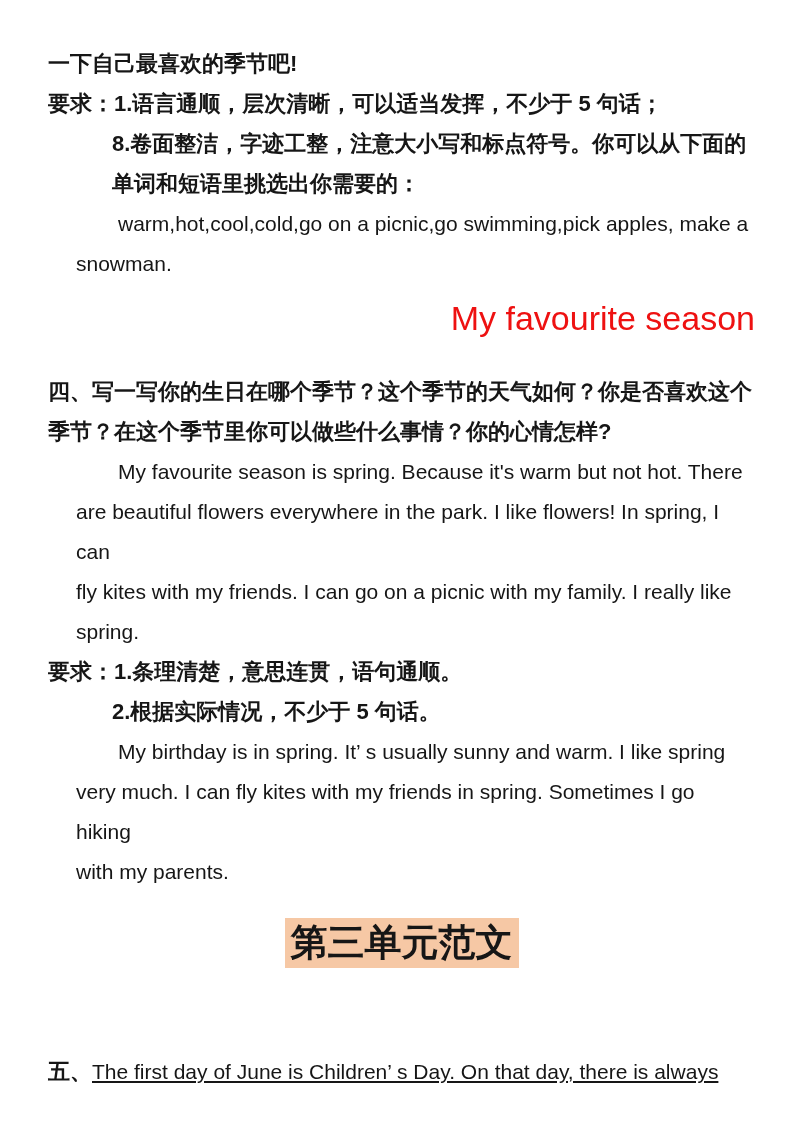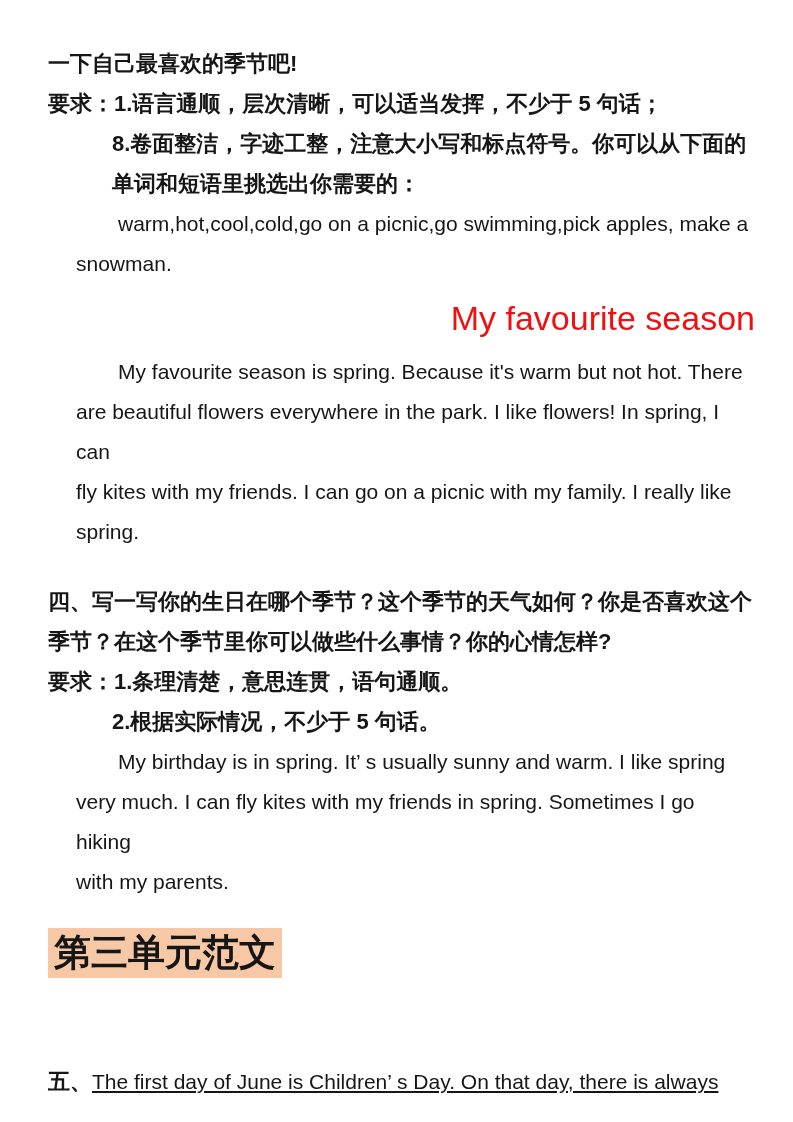--- a/index.html
+++ b/index.html
@@ -27,21 +27,21 @@
   .essay-title{
     text-align:right;
     color:var(--title_red);
     font-size:34px;
     line-height:48px;
     margin:10px 0;
     font-weight:normal;
   }
   .task4{ margin-top:30px; }
   .unit-heading-wrap{
-    text-align:left;
+    text-align:center;
     margin-top:26px;
   }
   .unit-heading{
     display:inline-block;
     background:var(--highlight);
     font-size:37px;
     font-weight:bold;
     line-height:50px;
     padding:0 6px;
   }
@@ -60,27 +60,27 @@
   <div class="ln zh">要求：1.语言通顺，层次清晰，可以适当发挥，不少于 5 句话；</div>
 
   <div class="ln zh indent-block">8.卷面整洁，字迹工整，注意大小写和标点符号。你可以从下面的
 单词和短语里挑选出你需要的：</div>
 
   <div class="ln en first-indent">warm,hot,cool,cold,go on a picnic,go swimming,pick apples, make a
 snowman.</div>
 
   <div class="essay-title">My favourite season</div>
 
+  <div class="ln zh task4">四、写一写你的生日在哪个季节？这个季节的天气如何？你是否喜欢这个
+季节？在这个季节里你可以做些什么事情？你的心情怎样?</div>
+
   <div class="ln en first-indent">My favourite season is spring. Because it's warm but not hot. There
 are beautiful flowers everywhere in the park. I like flowers! In spring, I can
 fly kites with my friends. I can go on a picnic with my family. I really like
 spring.</div>
-
-  <div class="ln zh task4">四、写一写你的生日在哪个季节？这个季节的天气如何？你是否喜欢这个
-季节？在这个季节里你可以做些什么事情？你的心情怎样?</div>
 
   <div class="ln zh">要求：1.条理清楚，意思连贯，语句通顺。</div>
 
   <div class="ln zh indent-block">2.根据实际情况，不少于 5 句话。</div>
 
   <div class="ln en first-indent">My birthday is in spring. It’ s usually sunny and warm. I like spring
 very much. I can fly kites with my friends in spring. Sometimes I go hiking
 with my parents.</div>
 
   <div class="unit-heading-wrap">

